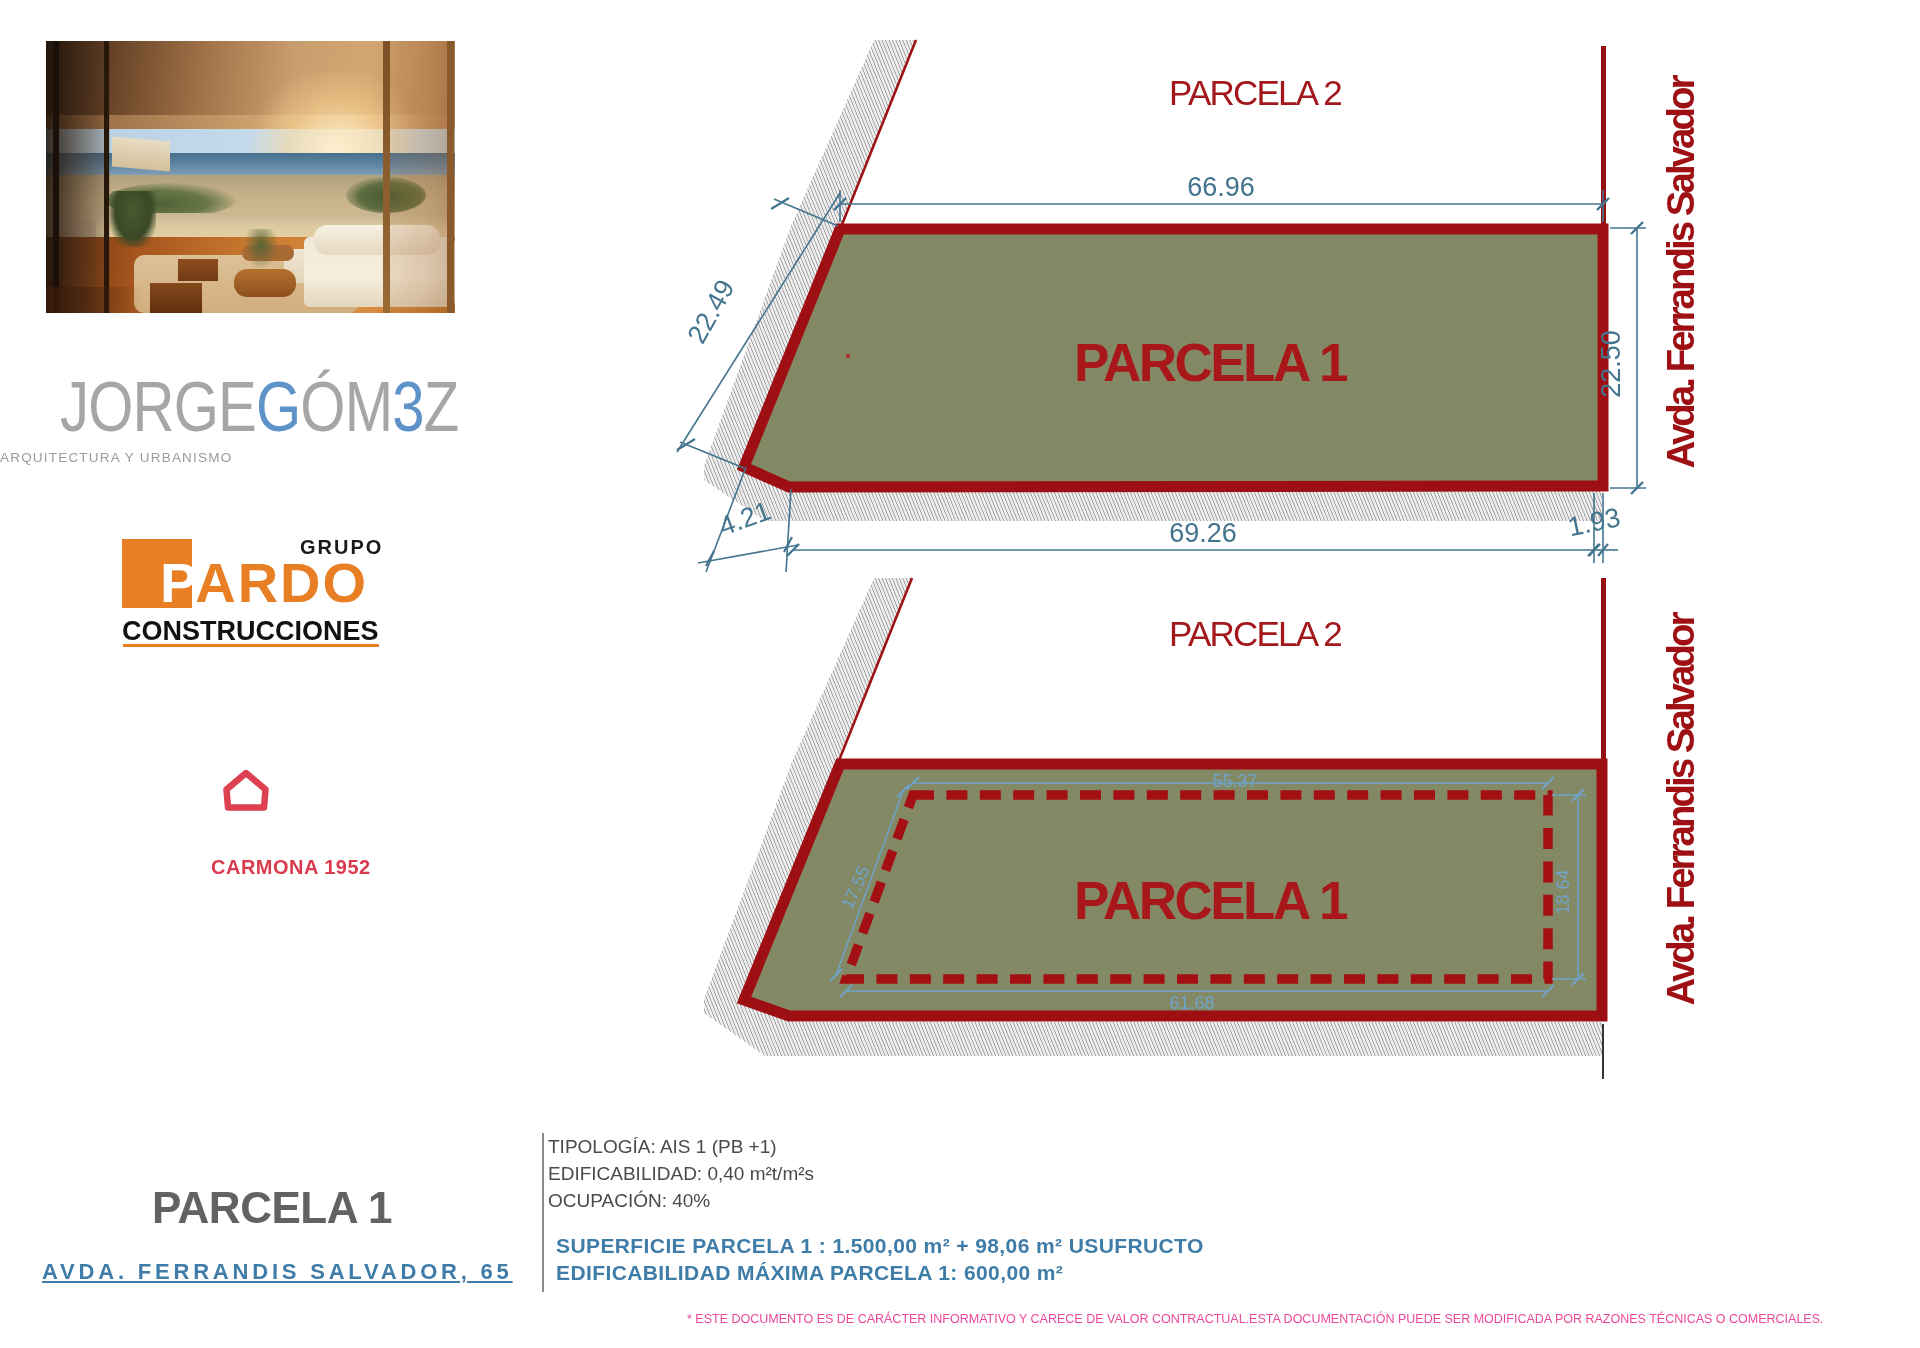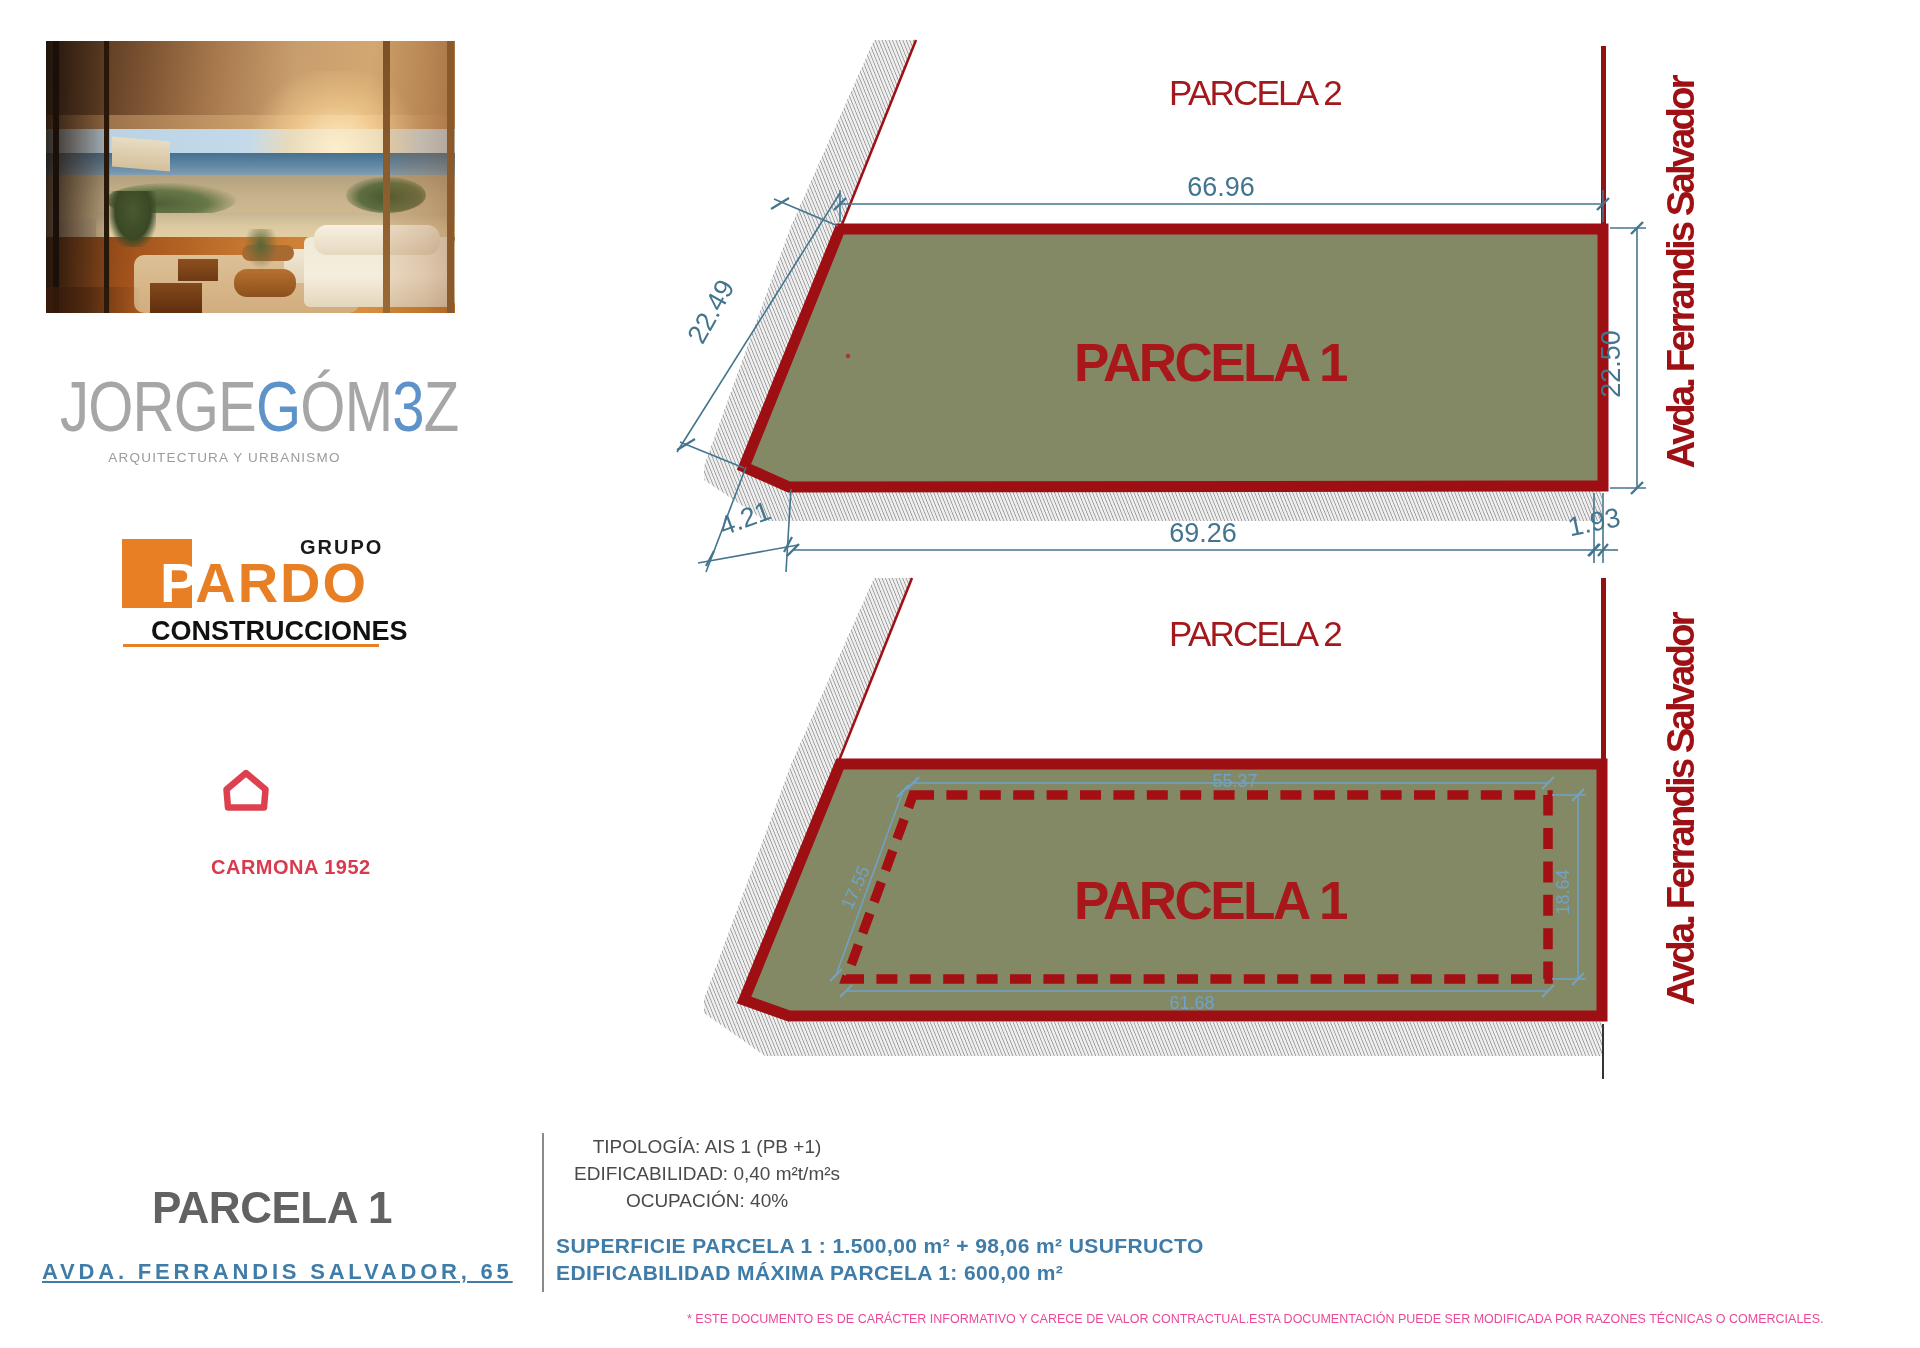--- a/index.html
+++ b/index.html
@@ -67,29 +67,29 @@
 
     <div class="abs" style="left:401px;top:0;width:7px;height:272px;background:#8a5a2c;"></div>
 
     <div class="abs" style="left:0;top:246px;width:95px;height:26px;background:linear-gradient(90deg,rgba(60,28,10,0.75),rgba(60,28,10,0));"></div>
   </div>
 
   <div class="abs" style="left:60px;top:371px;width:400px;height:72px;">
     <div style="font-size:71px;font-weight:400;color:#a6a6a6;letter-spacing:-1px;white-space:nowrap;transform:scaleX(0.818);transform-origin:0 0;line-height:72px;">JORGE<span style="color:#5e93c9;">G</span>ÓM<span style="color:#5e93c9;">3</span>Z</div>
   </div>
 
-  <div class="abs" style="left:0px;top:450px;width:449px;text-align:center;font-size:13.5px;color:#9b9b9b;letter-spacing:1.2px;">ARQUITECTURA Y URBANISMO</div>
+  <div class="abs" style="left:0px;top:450px;width:449px;text-align:left;font-size:13.5px;color:#9b9b9b;letter-spacing:1.2px;">ARQUITECTURA Y URBANISMO</div>
 
   <div class="abs" style="left:300px;top:536px;font-size:20px;font-weight:700;color:#1a1a1a;letter-spacing:2px;">GRUPO</div>
 
   <div class="abs" style="left:122px;top:539px;width:70px;height:69px;background:#e87f24;"></div>
 
   <div class="abs" style="left:160px;top:557px;font-size:56px;font-weight:700;letter-spacing:2px;color:#e87f24;line-height:52px;text-align:center;"><span style="color:#ffffff;">P</span>ARDO</div>
 
-  <div class="abs" style="left:122px;top:616px;font-size:27px;font-weight:700;color:#111111;letter-spacing:0px;margin-left:29px;">CONSTRUCCIONES</div>
+  <div class="abs" style="left:122px;top:616px;font-size:27px;font-weight:700;color:#111111;letter-spacing:0px;">CONSTRUCCIONES</div>
 
   <div class="abs" style="left:123px;top:644px;width:256px;height:3px;background:#e87f24;"></div>
 
   <svg class="abs" style="left:219px;top:768px;" width="54" height="48" viewBox="0 0 54 48">
     <path d="M 7.5 21.5 L 27 5 L 46.5 21.5 L 45 39.5 L 9 39.5 Z" fill="none" stroke="#dd4150" stroke-width="6.5" stroke-linejoin="round" stroke-linecap="round"></path>
   </svg>
 
 
   <div class="abs" style="left:211px;top:856px;font-size:20px;font-weight:700;color:#d93a4e;letter-spacing:0.5px;">CARMONA 1952</div>
 
@@ -221,19 +221,19 @@
 
     <text x="0" y="0" font-size="38.5" fill="#9e1013" text-anchor="middle" font-weight="700" letter-spacing="-3" transform="translate(1694,810) rotate(-90)">Avda. Ferrandis Salvador</text>
   </svg>
 
   <div class="abs" style="left:152px;top:1183px;font-size:44px;font-weight:700;color:#626262;letter-spacing:-0.5px;">PARCELA 1</div>
 
   <div class="abs" style="left:42px;top:1259px;font-size:22px;font-weight:700;color:#3f7ca8;letter-spacing:3.8px;text-decoration:underline;">AVDA. FERRANDIS SALVADOR, 65</div>
 
   <div class="abs" style="left:542px;top:1133px;width:2px;height:159px;background:#8a8a8a;"></div>
 
-  <div class="abs" style="left:574px;top:1133px;font-size:19px;color:#4a4a4a;line-height:27px;text-align:center;">TIPOLOGÍA: AIS 1 (PB +1)<br>EDIFICABILIDAD: 0,40 m²t/m²s<br>OCUPACIÓN: 40%</div>
+  <div class="abs" style="left:548px;top:1133px;font-size:19px;color:#4a4a4a;line-height:27px;">TIPOLOGÍA: AIS 1 (PB +1)<br>EDIFICABILIDAD: 0,40 m²t/m²s<br>OCUPACIÓN: 40%</div>
 
   <div class="abs" style="left:556px;top:1232px;font-size:21px;font-weight:700;color:#3f7ca8;line-height:27px;letter-spacing:0.4px;">SUPERFICIE PARCELA 1 : 1.500,00 m² + 98,06 m² USUFRUCTO<br>EDIFICABILIDAD MÁXIMA PARCELA 1: 600,00 m²</div>
 
   <div class="abs" style="left:687px;top:1312px;font-size:12.5px;color:#ec4899;">* ESTE DOCUMENTO ES DE CARÁCTER INFORMATIVO Y CARECE DE VALOR CONTRACTUAL.ESTA DOCUMENTACIÓN PUEDE SER MODIFICADA POR RAZONES TÉCNICAS O COMERCIALES.</div>
 
 </div>
 
 </body></html>

